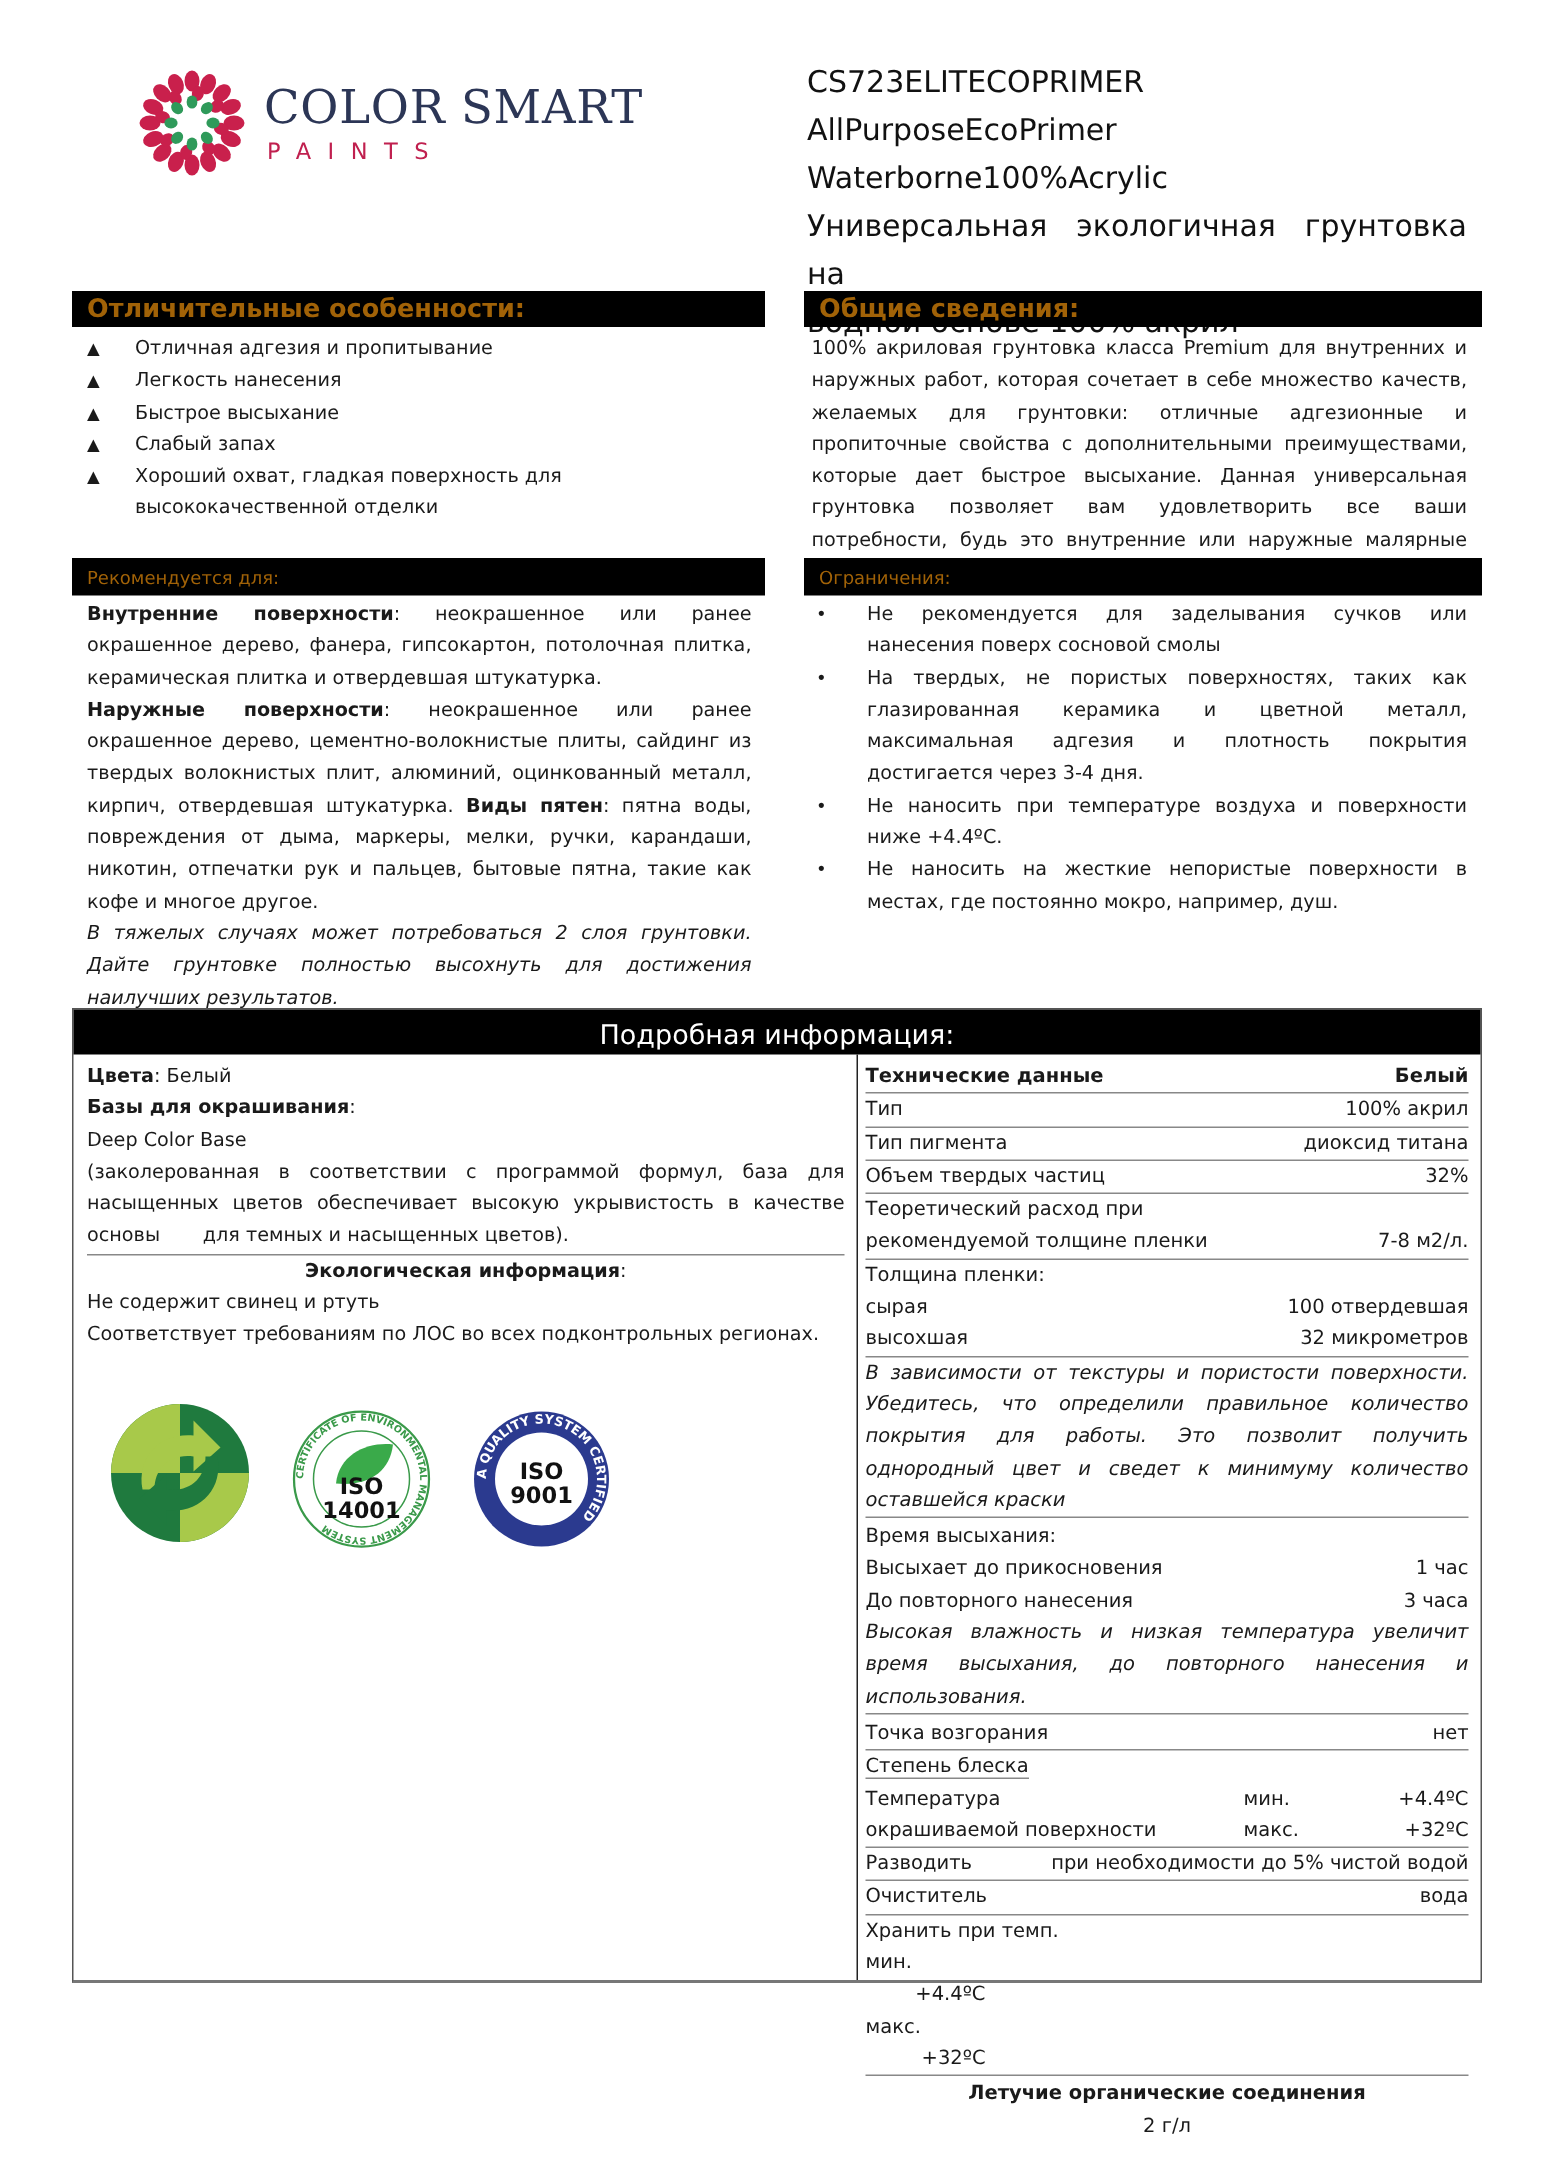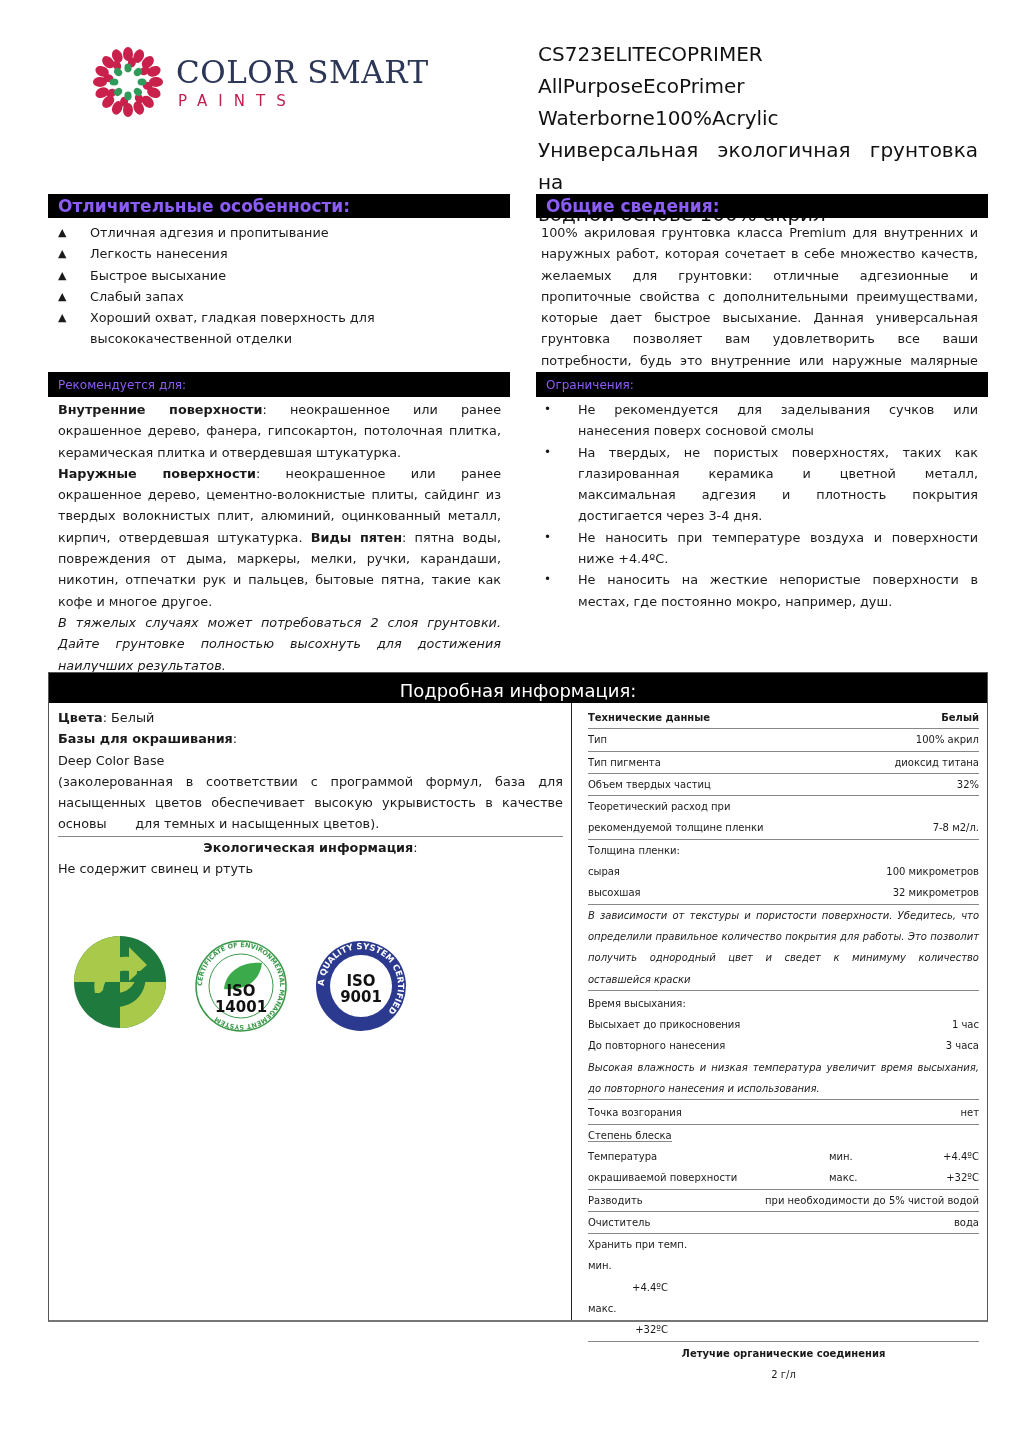--- a/index.html
+++ b/index.html
@@ -12,21 +12,21 @@
   .logo-title { position: absolute; left: 84px; top: 8px; font-family: "DejaVu Serif", serif; font-size: 31px; color: #2c3656; letter-spacing: 0.5px; white-space: nowrap; }
   .logo-sub { position: absolute; left: 86px; top: 46px; font-family: "DejaVu Sans", sans-serif; font-size: 15px; color: #c0204f; letter-spacing: 11px; white-space: nowrap; }
 
   
   .product-title { position: absolute; left: 538px; top: 38px; width: 440px; font-size: 20px; line-height: 32px; color: #111; }
   .pt-line { display: flex; }
   .pt-line.ru { display: block; text-align: justify; text-align-last: justify; }
   .pt-line.ru-last { display: block; }
 
   
-  .sec-head { position: absolute; background: #000; color: #8b5cf6; font-size: 17px; line-height: 24px; padding-left: 10px; height: 24px; white-space: nowrap; font-weight: bold; }
+  .sec-head { position: absolute; background: #000; color: #a16207; font-size: 17px; line-height: 24px; padding-left: 10px; height: 24px; white-space: nowrap; font-weight: bold; }
   .sec-head.light { font-weight: normal; font-size: 12px; }
 
   
   .features { position: absolute; left: 58px; top: 222px; width: 450px; list-style: none; line-height: 21.3px; font-size: 12.8px; }
   .features li { display: flex; }
   .features .tri { width: 32px; flex: 0 0 32px; font-size: 11px; }
 
   
   .general { position: absolute; left: 541px; top: 222px; width: 437px; line-height: 21.3px; font-size: 12.8px; text-align: justify; }
 
@@ -38,21 +38,21 @@
   
   .limits { position: absolute; left: 541px; top: 399px; width: 437px; list-style: none; line-height: 21.3px; font-size: 12.8px; }
   .limits li { display: flex; }
   .limits .dot { width: 37px; flex: 0 0 37px; font-size: 12px; padding-left: 3px; }
   .limits .txt { text-align: justify; flex: 1; }
 
   
   .details { position: absolute; left: 48px; top: 672px; width: 940px; height: 650px; border: 1px solid #555; border-bottom: 2px solid #777; }
   .details-head { height: 30px; background: #000; color: #fff; text-align: center; font-size: 18px; line-height: 36px; }
   .details-left { position: absolute; left: 0; top: 30px; width: 523px; bottom: 0; border-right: 1px solid #222; padding: 4px 8px 0 9px; font-size: 12.8px; line-height: 21.3px; }
-  .details-right { position: absolute; left: 524px; top: 30px; right: 0; bottom: 0; padding: 4px 8px 0 15px; font-size: 10px; line-height: 21.3px; }
+  .details-right { position: absolute; left: 524px; top: 30px; right: 0; bottom: 0; padding: 4px 8px 0 4px; font-size: 13px; line-height: 21.3px; }
   .dl-justify { text-align: justify; }
   .hr { border-bottom: 1.5px solid #888; }
   .center { text-align: center; }
   .bold { font-weight: bold; }
 
   .tr { display: flex; justify-content: space-between; }
   .tr.ul { border-bottom: 1.5px solid #888; }
   .tr3 { display: flex; }
   .tr3 .c1 { flex: 1; }
   .tr3 .c2 { width: 90px; }
@@ -196,20 +196,21 @@
 <div class="details">
   <div class="details-head">Подробная информация:</div>
 
   <div class="details-left">
     <div><b>Цвета</b><span>: Белый</span></div>
     <div><b>Базы для окрашивания</b><span>:</span></div>
     <div>Deep Color Base</div>
     <div class="dl-justify hr" style="white-space:pre-wrap; padding-bottom:1px;">(заколерованная в соответствии с программой формул, база для насыщенных цветов обеспечивает высокую укрывистость в качестве основы       для темных и насыщенных цветов).</div>
     <div class="center"><b>Экологическая информация</b><span>:</span></div>
     <div>Не содержит свинец и ртуть</div>
+    <div>Соответствует требованиям по ЛОС во всех подконтрольных регионах.</div>
 
     <div class="badges">
 
       <svg class="badge" style="left:0; top:0;" width="94" height="94" viewBox="0 0 94 94">
         <circle cx="47" cy="47" r="46" fill="#1f7a3e"></circle>
         <path d="M47 47 L47 1 A46 46 0 0 0 1 47 Z" fill="#a8c94a"></path>
         <path d="M47 47 L47 93 A46 46 0 0 0 93 47 Z" fill="#a8c94a"></path>
         <path d="M22 58 C18 36 34 20 56 22 L56 12 L74 30 L56 46 L56 36 C40 34 30 44 30 58 Z" fill="#a8c94a"></path>
         <path d="M72 36 C76 58 60 74 38 72 L38 82 L20 64 L38 48 L38 58 C54 60 64 50 64 36 Z" fill="#1f7a3e"></path>
       </svg>
@@ -257,21 +258,21 @@
         <span>32%</span>
       </div>
     <div>Теоретический расход при</div>
     <div class="tr ul">
         <span>рекомендуемой толщине пленки</span>
         <span>7-8 м2/л.</span>
       </div>
     <div>Толщина пленки:</div>
     <div class="tr">
         <span>сырая</span>
-        <span>100 микрометров</span>
+        <span>100 отвердевшая</span>
       </div>
     <div class="tr ul">
         <span>высохшая</span>
         <span>32 микрометров</span>
       </div>
     <div class="ital hr">В зависимости от текстуры и пористости поверхности. Убедитесь, что определили правильное количество покрытия для работы. Это позволит получить однородный цвет и сведет к минимуму количество оставшейся краски</div>
     <div style="margin-top:2px;">Время высыхания:</div>
     <div class="tr">
         <span>Высыхает до прикосновения</span>
         <span>1 час</span>

